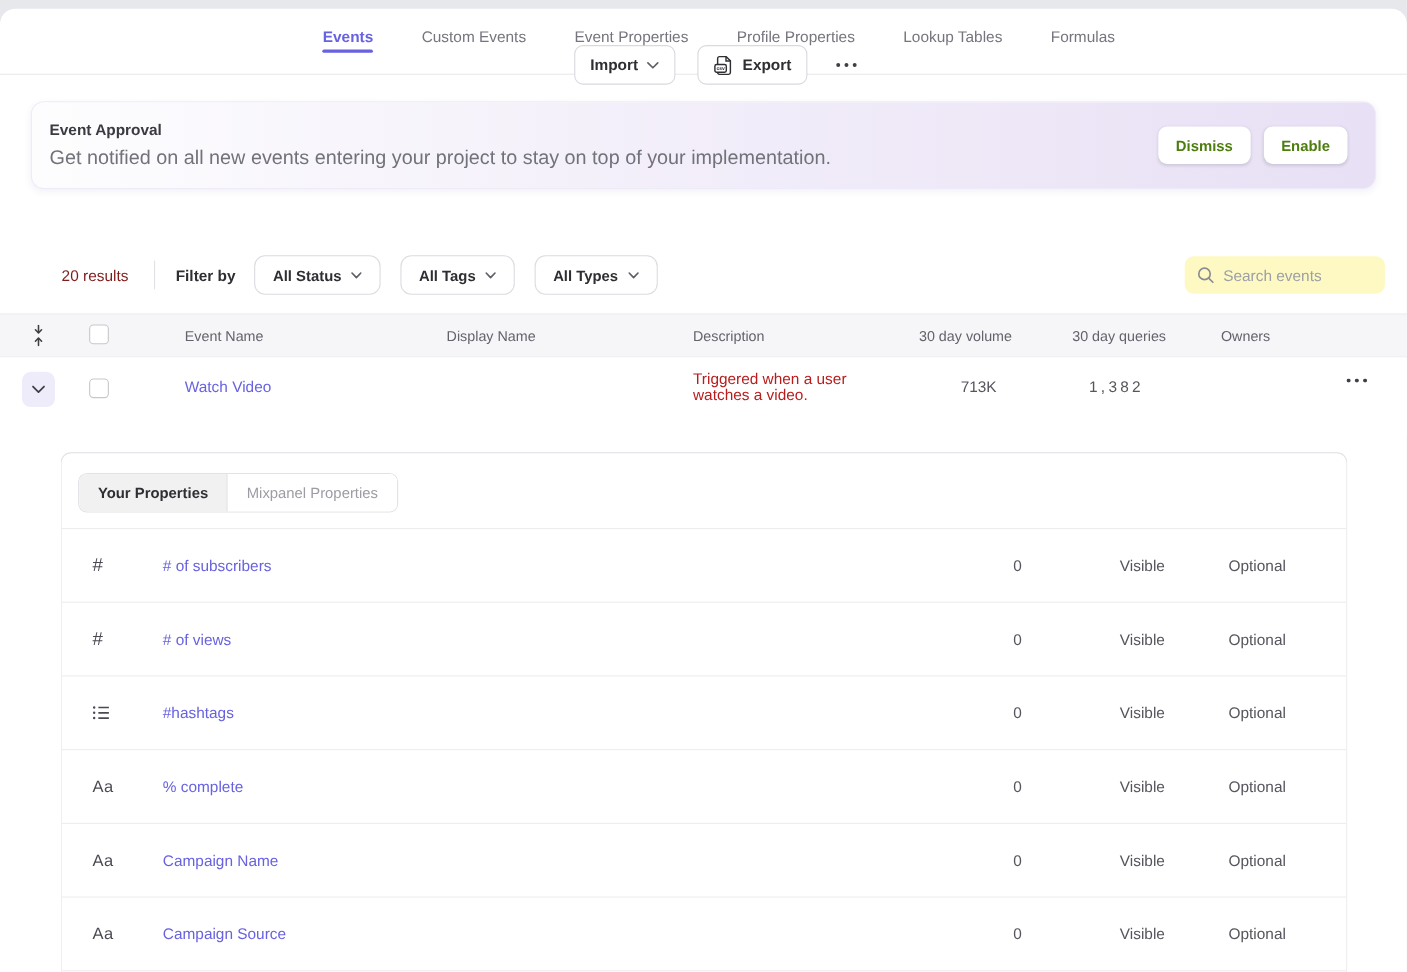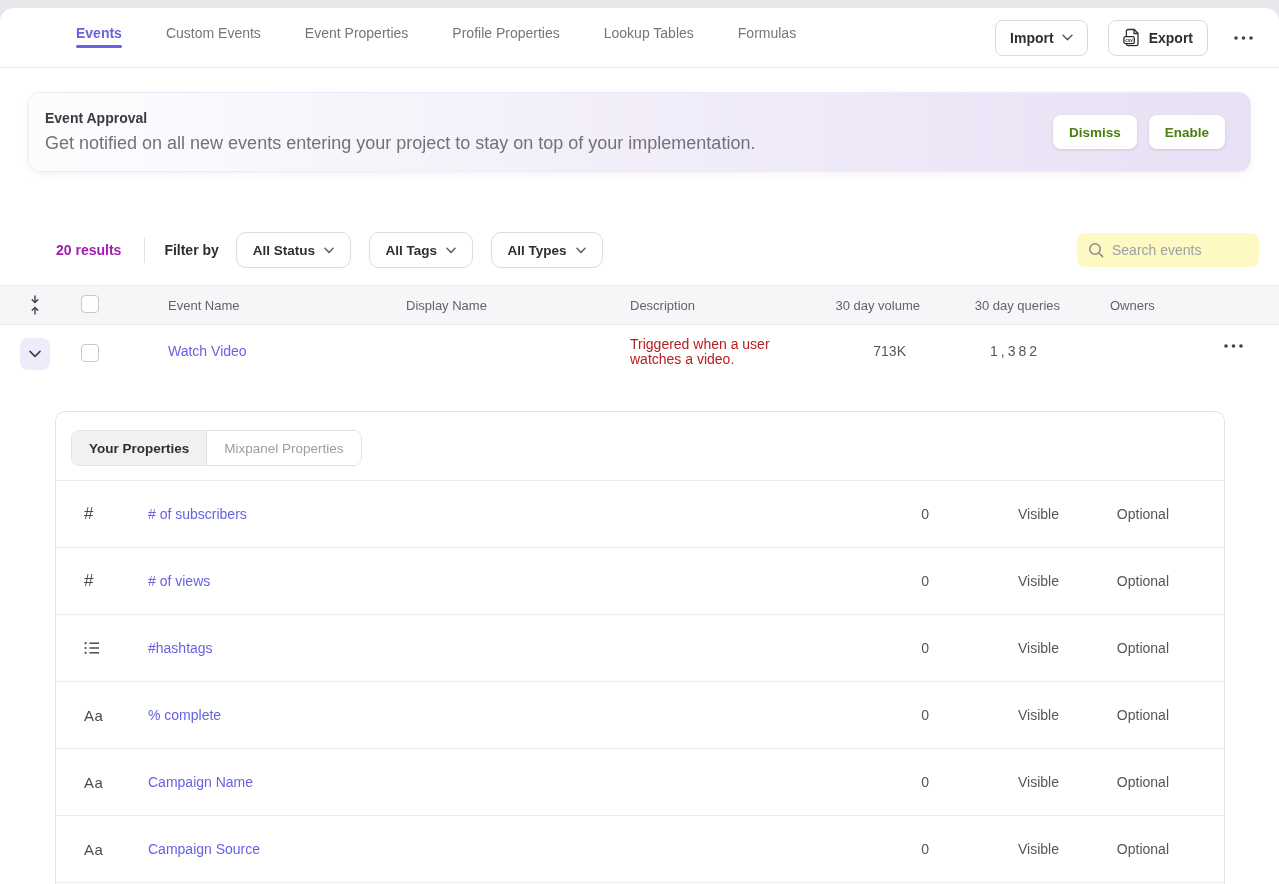--- a/index.html
+++ b/index.html
@@ -1,40 +1,40 @@
 <!DOCTYPE html>
 <html><head>
 <meta charset="utf-8">
 <style>
   * { margin:0; padding:0; box-sizing:border-box; }
   html,body { width:1279px; height:884px; overflow:hidden; }
   body { font-family:"Liberation Sans", sans-serif; background:#e7e8ec; color:#2f2f33; }
   .app { margin-top:8px; height:876px; background:#fff; border-radius:14px 14px 0 0; overflow:hidden; }
 
   
-  .topbar { display:flex; align-items:center; height:60px; padding:0 20px 0 76px; border-bottom:1px solid #e9e9ec; }
+  .topbar { display:flex; align-items:center; height:60px; padding:0 20px 0 48px; border-bottom:1px solid #e9e9ec;flex-direction:column; }
   .nav-tabs { display:flex; gap:44px; flex:1; height:100%; }
   .nav-tab { position:relative; display:flex; align-items:flex-start; padding-top:17px; font-size:14px; color:#75757e; cursor:pointer; white-space:nowrap; }
   .nav-tab.active { color:#6862e0; font-weight:bold; }
   .nav-tab.active::after { content:""; position:absolute; top:37px; left:0; right:0; height:3px; border-radius:3px; background:#6862e0; }
   .topbar-actions { display:flex; align-items:center; gap:20px; }
   .btn { display:inline-flex; align-items:center; gap:8px; height:36px; padding:0 14px; background:#fff; border:1px solid #d9d9de; border-radius:8px; font-size:14px; font-weight:bold; color:#2f2f33; font-family:inherit; cursor:pointer; }
   .more-btn { background:none; border:none; padding:4px 6px; cursor:pointer; display:flex; align-items:center; }
 
   
   .banner { display:flex; align-items:center; margin:24px 28px 0 28px; height:80px; border-radius:12px; padding:0 25px 0 16px; background:linear-gradient(90deg,#fdfdfe 0%, #f1ecf9 55%, #e8e0f5 100%); border:1px solid #efeaf7; box-shadow:0 2px 6px rgba(90,70,150,0.07); }
   .banner-text { flex:1; }
   .banner-title { font-size:14px; font-weight:bold; color:#3a3a41; margin-bottom:7px; }
   .banner-desc { font-size:18px; color:#72727a; }
   .banner-actions { display:flex; gap:12px; }
   .banner-btn { height:34px; padding:0 16px; background:#fff; border:none; border-radius:8px; box-shadow:0 1px 3px rgba(0,0,0,0.12); font-size:13.5px; font-weight:bold; color:#4d7c0f; font-family:inherit; cursor:pointer; }
 
   
   .filter-row { display:flex; align-items:center; margin:60px 20px 0 56px; height:36px; }
-  .results-count { font-size:14px; font-weight:bold; color:#a21caf; }
+  .results-count { font-size:14px; font-weight:normal; color:#7f1d1d; }
   .vdivider { width:1px; height:26px; background:#e2e2e6; margin:0 19px 0 23px; }
   .filter-by { font-size:14px; font-weight:bold; color:#2e2e33; margin-right:17px; }
   .pill { display:inline-flex; align-items:center; gap:9px; height:36px; padding:0 16px; margin-right:13px; background:#fff; border:1px solid #dcdce1; border-radius:10px; font-size:13.5px; font-weight:bold; color:#2e2e33; font-family:inherit; cursor:pointer; }
   .spacer { flex:1; }
   .search-box { display:flex; align-items:center; gap:8px; width:182px; height:34px; padding:0 11px; background:#fef9c3; border-radius:8px; }
   .search-box input { flex:1; min-width:0; border:none; outline:none; background:transparent; font-size:14px; color:#2e2e33; font-family:inherit; }
   .search-box input::placeholder { color:#9da0a6; }
 
   
   .grid-cols { display:grid; grid-template-columns:70px 78px 258px 224px 180px 110px 140px 130px 1fr; }

